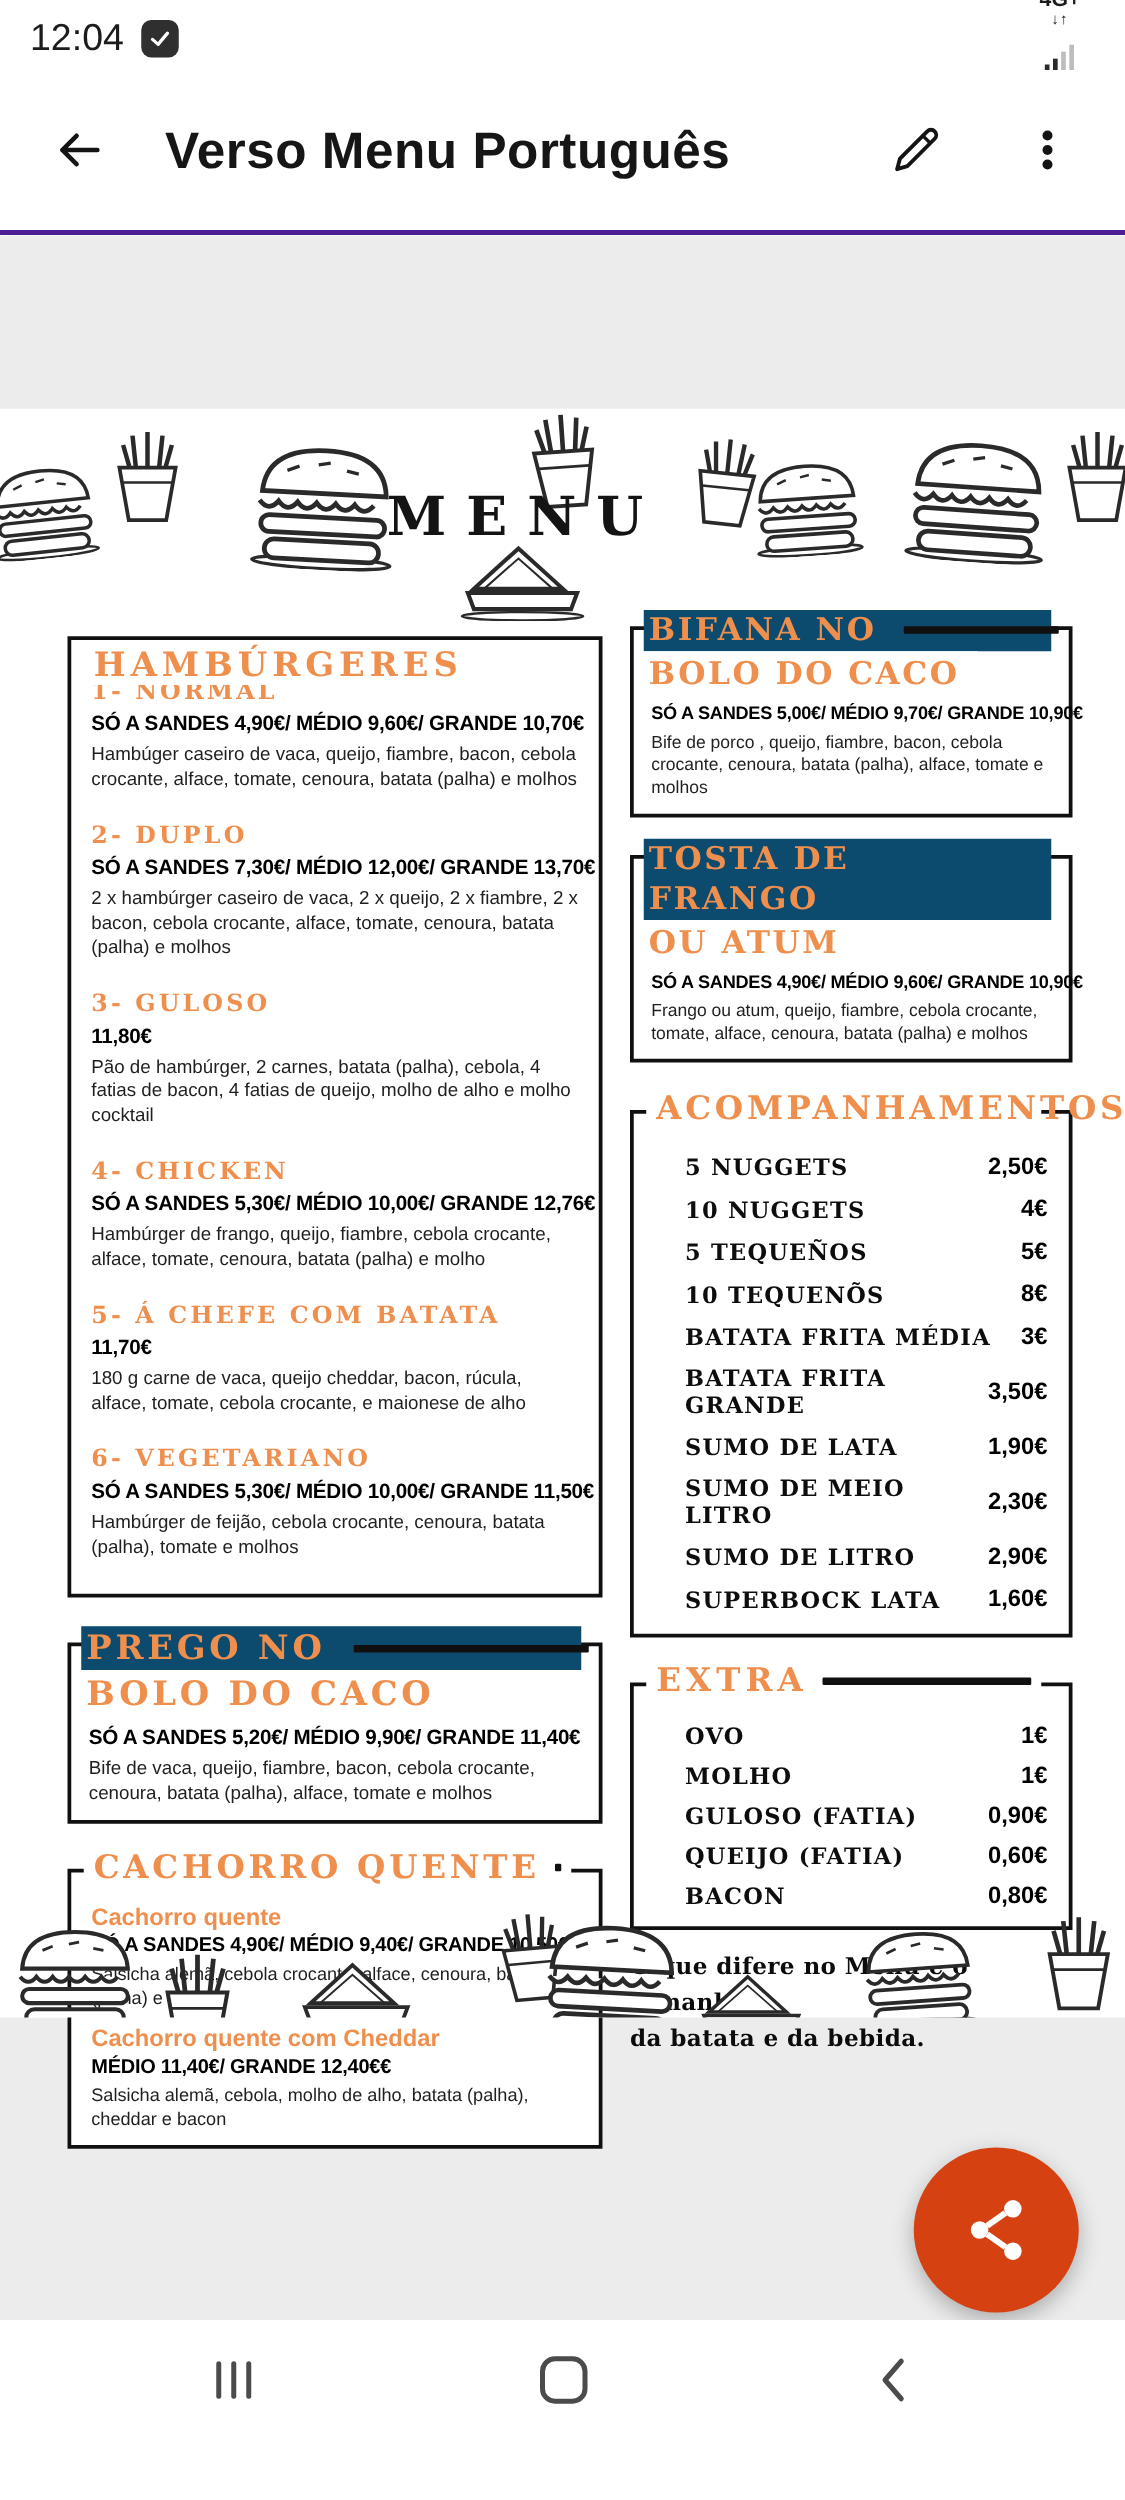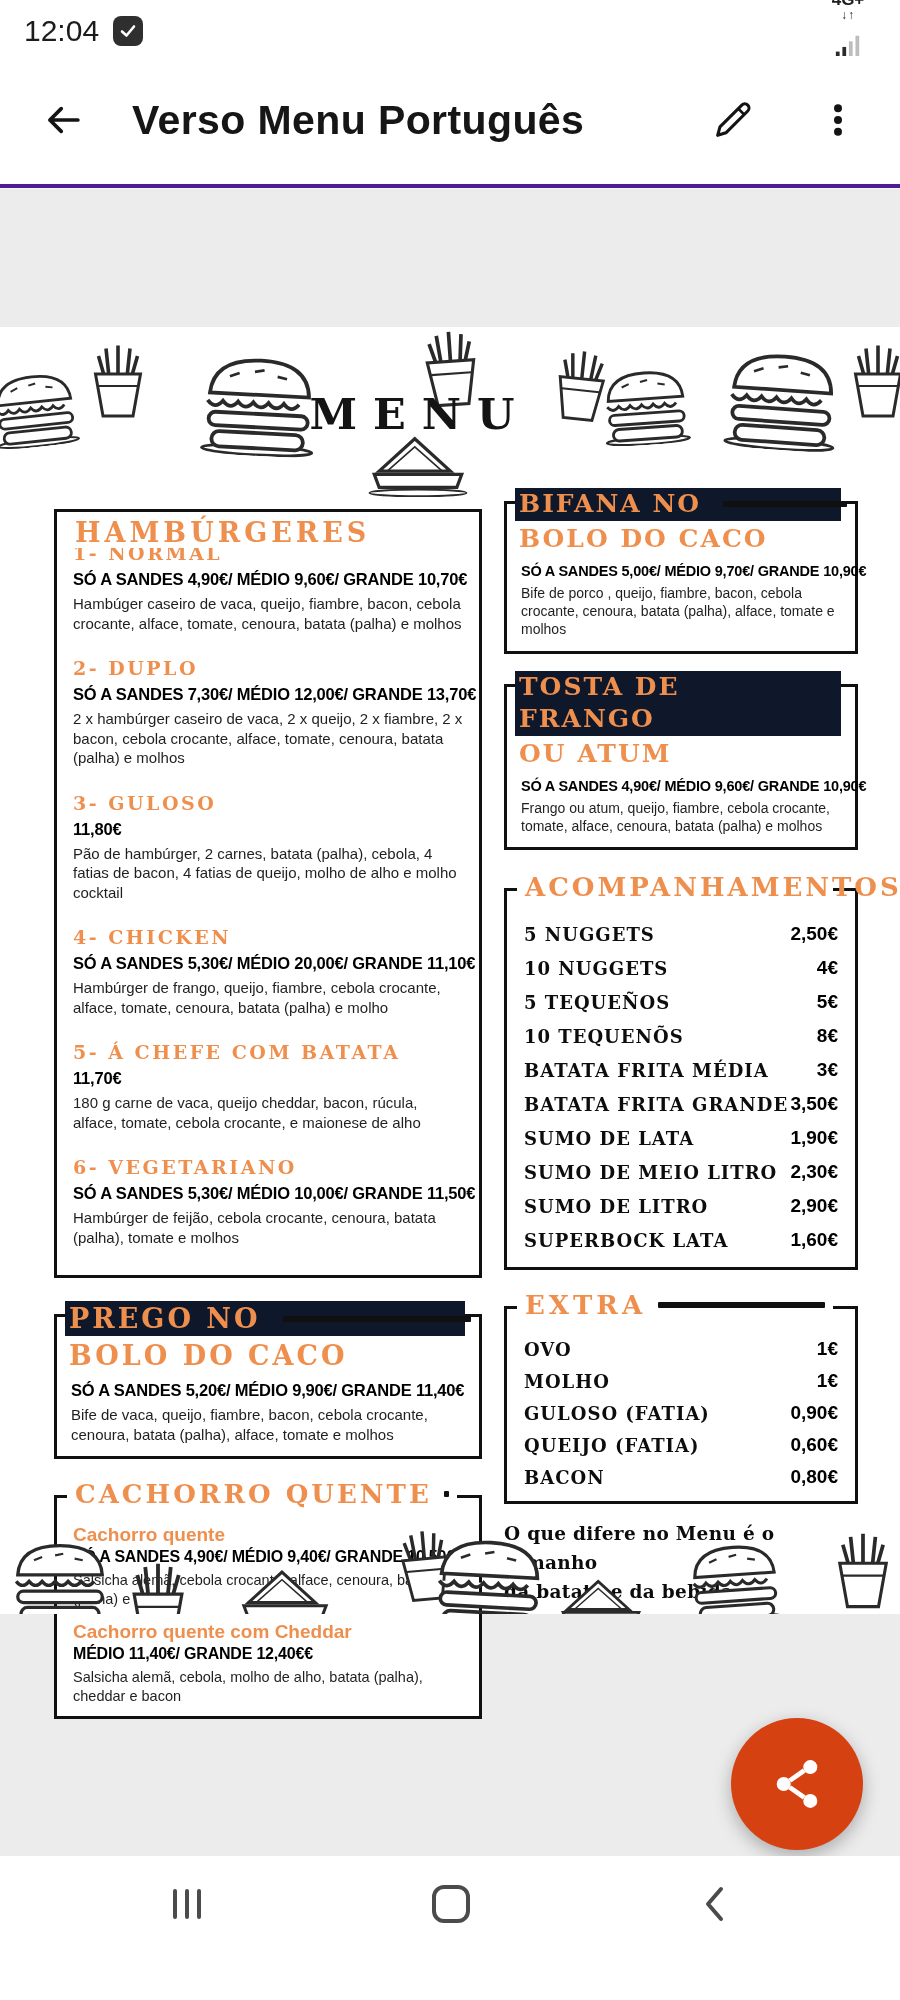--- a/index.html
+++ b/index.html
@@ -54,42 +54,42 @@
   .hb-box .h-on-border{font-size:27px;letter-spacing:4px;margin-top:24px;}
   .menu-item{margin-bottom:24px;}
   .item-name{margin:0 0 6px;font-family:"DejaVu Serif",serif;font-weight:700;font-size:19px;
     letter-spacing:2.5px;color:var(--accent-orange,#ef8f4e);}
   .item-price{font-weight:700;font-size:16.5px;letter-spacing:-.2px;color:#000;white-space:nowrap;}
   .item-desc{margin:5px 0 0;font-size:15px;line-height:1.3;color:#1f1f1f;}
 
   .dual-box{padding:10px 14px 12px;margin-top:36px;}
   .dual-heading{margin:-26px 0 8px -6px;font-family:"DejaVu Serif",serif;font-weight:700;
     color:var(--accent-orange,#ef8f4e);line-height:1.3;}
-  .dh-line1{display:flex;align-items:center;gap:22px;background:#0f172a;padding:0 0 0 4px;}
+  .dh-line1{display:flex;align-items:center;gap:22px;background:#0c4a6e;padding:0 0 0 4px;}
   .dh-line1 .rule{margin-right:-6px;}
   .dh-line2{background:#fff;width:max-content;padding:2px 14px 0 4px;}
   .prego-box .dual-heading{font-size:27px;letter-spacing:3px;}
   .col-right .dual-heading{font-size:25px;letter-spacing:2px;}
 
   .cq-box{padding:26px 16px 10px;margin-top:36px;}
   .cq-box .h-on-border{font-size:26px;letter-spacing:3px;}
   .cq-sub{margin:0 0 2px;font-weight:700;font-size:19px;color:var(--accent-orange,#ef8f4e);}
   .cq-box .item-price{font-size:16px;}
   .cq-box .item-desc{font-size:14.5px;}
   .cq-box article+article{margin-top:12px;}
 
   .col-right .item-price{font-size:14.5px;}
   .col-right .item-desc{font-size:14px;}
 
   .acomp-box{margin-top:38px;padding:26px 15px 10px;}
   .acomp-box .h-on-border{font-size:26px;letter-spacing:3px;}
   .extra-box{margin-top:36px;padding:24px 15px 8px;}
   .extra-box .h-on-border{font-size:26px;letter-spacing:4px;}
 
-  .price-row{display:flex;justify-content:space-between;align-items:center;padding:6px 2px;}
+  .price-row{display:flex;justify-content:space-between;align-items:center;padding:6px 2px;margin-left:24px;}
   .row-label{font-family:"DejaVu Serif",serif;font-weight:700;font-size:18px;letter-spacing:1px;color:#0d0d0d;}
   .row-price{font-weight:700;font-size:19px;color:#000;}
   .extra-box .price-row{padding:5px 2px;}
 
   .menu-note{margin-top:16px;font-family:"DejaVu Serif",serif;font-weight:700;font-size:18.5px;
     color:#0c0c0c;line-height:1.55;letter-spacing:.3px;}
 
   
   .fab{position:absolute;left:731px;top:1718px;width:132px;height:132px;border-radius:50%;
     background:var(--fab-red,#d64111);border:none;cursor:pointer;
@@ -246,21 +246,21 @@
             <div class="item-price">SÓ A SANDES 7,30€/ MÉDIO 12,00€/ GRANDE 13,70€</div>
             <p class="item-desc">2 x hambúrger caseiro de vaca, 2 x queijo, 2 x fiambre, 2 x bacon, cebola crocante, alface, tomate, cenoura, batata (palha) e molhos</p>
           </article>
           <article class="menu-item">
             <h3 class="item-name">3- GULOSO</h3>
             <div class="item-price">11,80€</div>
             <p class="item-desc">Pão de hambúrger, 2 carnes, batata (palha), cebola, 4 fatias de bacon, 4 fatias de queijo, molho de alho e molho cocktail</p>
           </article>
           <article class="menu-item">
             <h3 class="item-name">4- CHICKEN</h3>
-            <div class="item-price">SÓ A SANDES 5,30€/ MÉDIO 20,00€/ GRANDE 11,10€</div>
+            <div class="item-price">SÓ A SANDES 5,30€/ MÉDIO 10,00€/ GRANDE 12,76€</div>
             <p class="item-desc">Hambúrger de frango, queijo, fiambre, cebola crocante, alface, tomate, cenoura, batata (palha) e molho</p>
           </article>
           <article class="menu-item">
             <h3 class="item-name">5- Á CHEFE COM BATATA</h3>
             <div class="item-price">11,70€</div>
             <p class="item-desc">180 g carne de vaca, queijo cheddar, bacon, rúcula, alface, tomate, cebola crocante, e maionese de alho</p>
           </article>
           <article class="menu-item">
             <h3 class="item-name">6- VEGETARIANO</h3>
             <div class="item-price">SÓ A SANDES 5,30€/ MÉDIO 10,00€/ GRANDE 11,50€</div>

